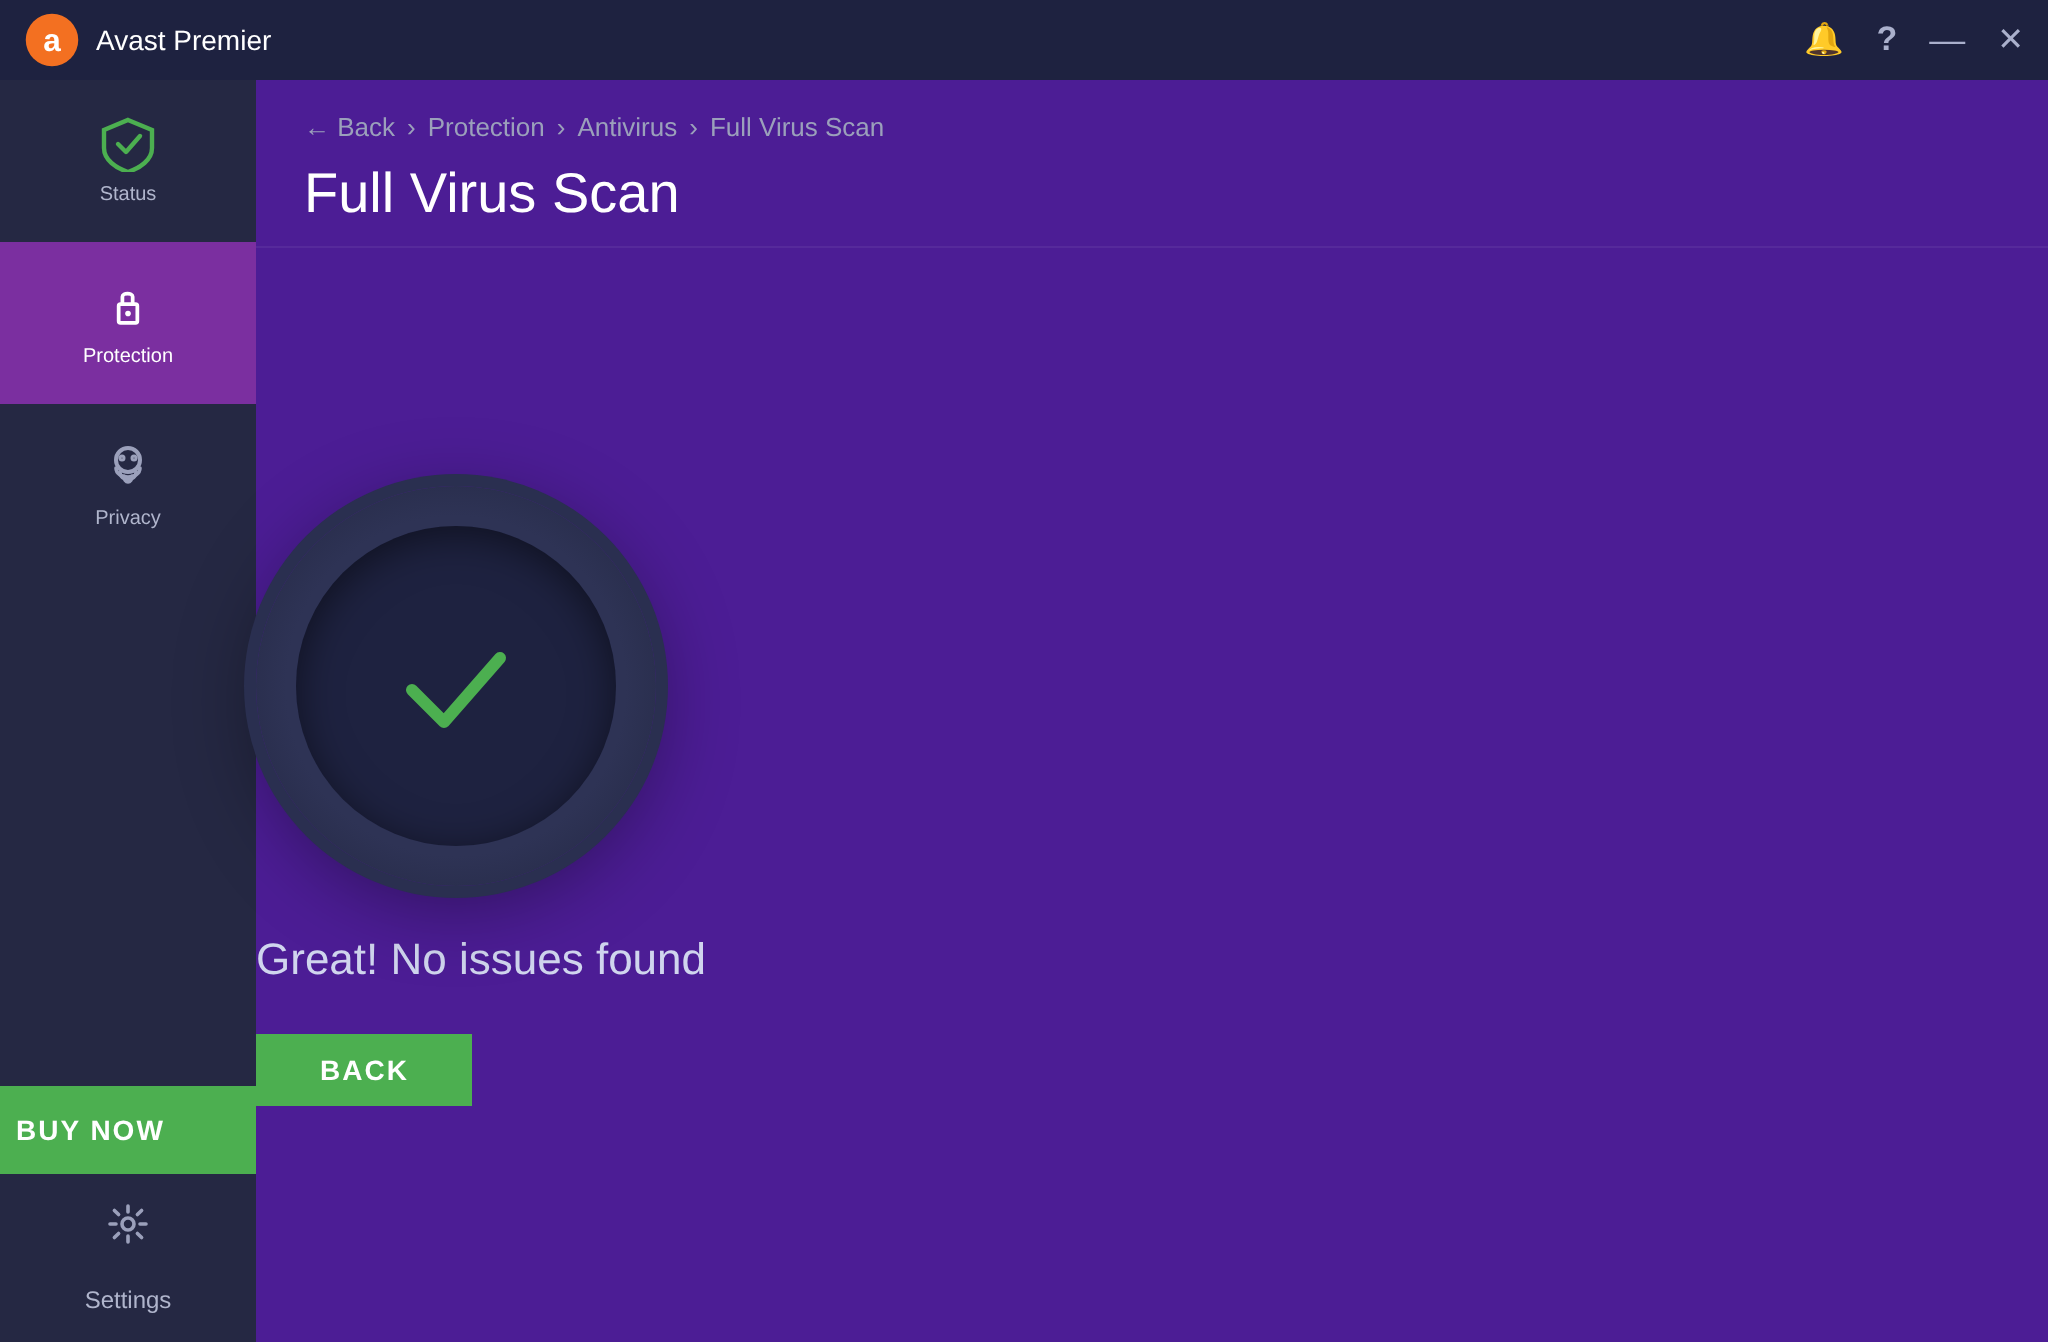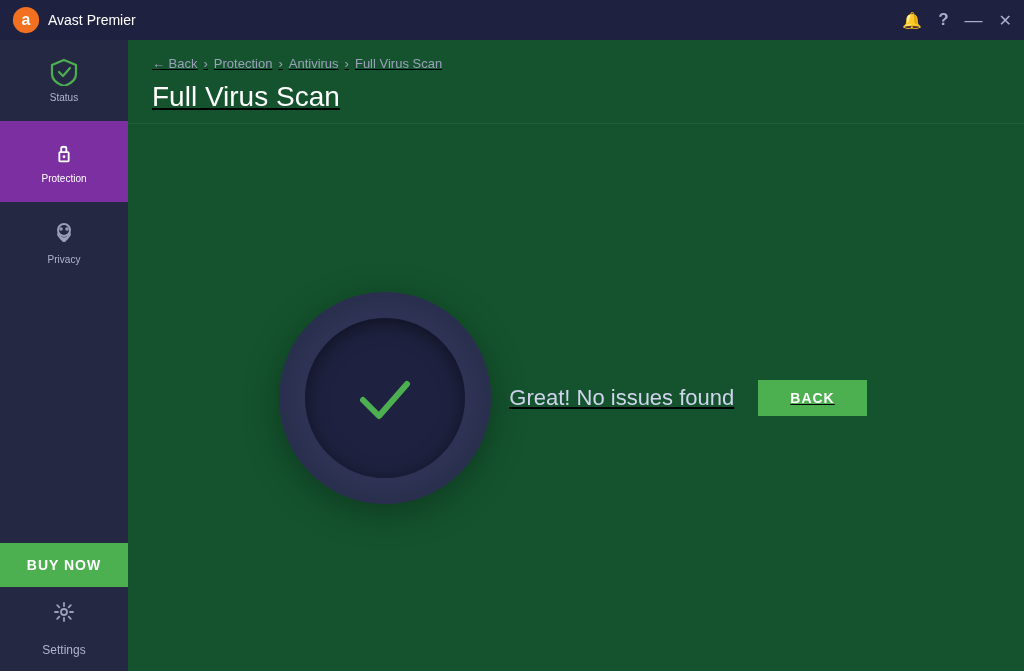--- a/index.html
+++ b/index.html
@@ -85,21 +85,21 @@
     .sidebar-item-icon {
       font-size: 26px;
       line-height: 1;
     }
     .sidebar-spacer { flex: 1; }
     .buy-now-btn {
       background: #4caf50;
       color: #fff;
       font-size: 14px;
       font-weight: 700;
-      text-align: center;
+      text-align: left;
       padding: 14px 8px;
       cursor: pointer;
       letter-spacing: 1px;
     }
     .settings-item {
       display: flex;
       flex-direction: column;
       align-items: center;
       justify-content: center;
       padding: 14px 8px;
@@ -107,25 +107,24 @@
       color: #b0b5cc;
       gap: 20px;
     }
     .settings-item-label {
       font-size: 12px;
     }
 
     
     .content {
       flex: 1;
-      background: #14532d;
+      background: #4c1d95;
       display: flex;
       flex-direction: column;
       padding: 0;
-      text-decoration: underline;
     }
     .content-header {
       padding: 16px 24px 10px 24px;
       border-bottom: 1px solid rgba(255,255,255,0.06);
     }
     .breadcrumb {
       display: flex;
       align-items: center;
       gap: 6px;
       color: #9ba0bb;
@@ -145,22 +144,22 @@
     .page-title {
       color: #fff;
       font-size: 28px;
       font-weight: 300;
     }
 
     
     .scan-result {
       flex: 1;
       display: flex;
-      flex-direction: row;
-      align-items: center;
+      flex-direction: column;
+      align-items: flex-start;
       justify-content: center;
       gap: 24px;
     }
     .scan-circle-outer {
       width: 200px;
       height: 200px;
       border-radius: 50%;
       background: radial-gradient(circle at center, #2e3355 60%, #21253f 100%);
       display: flex;
       align-items: center;

